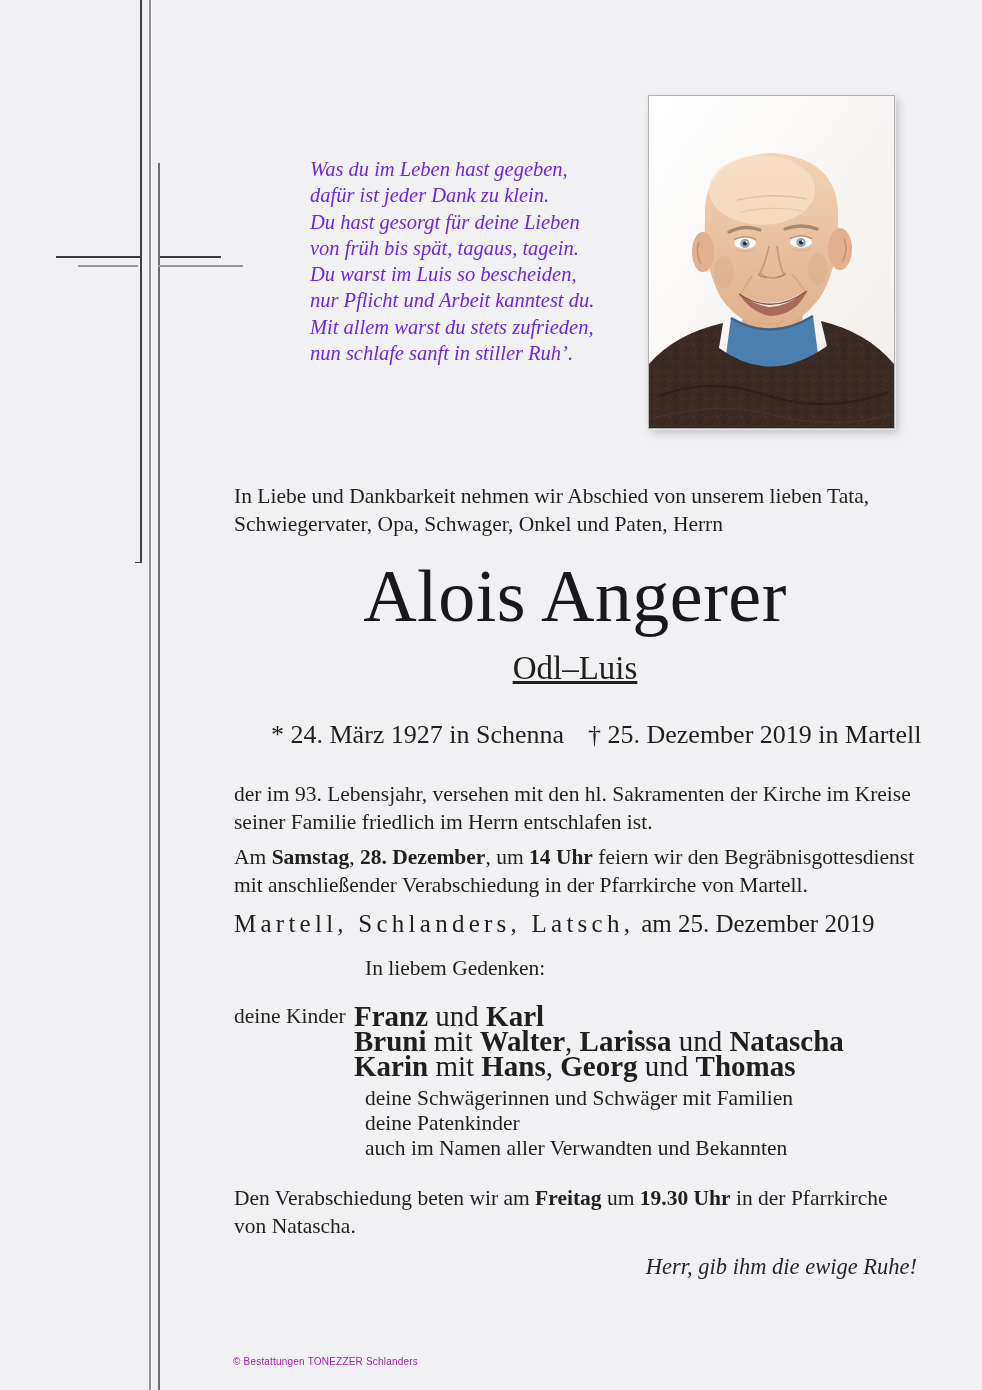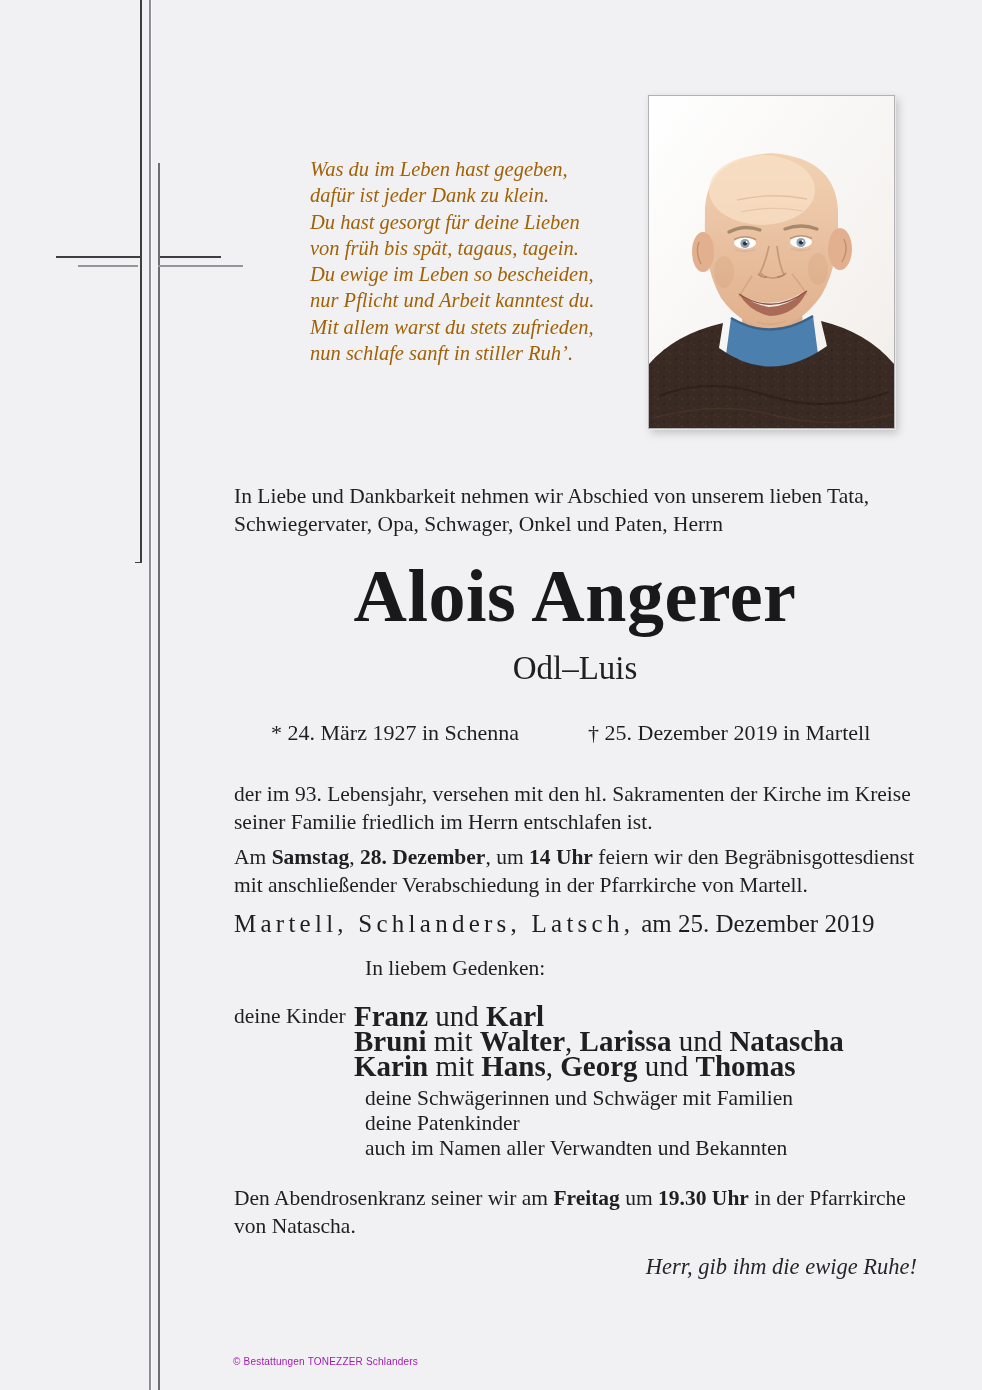--- a/index.html
+++ b/index.html
@@ -20,25 +20,25 @@
   .hline-lr{left:158px;top:265px;width:85px;height:2px;background:#96969a;}
   
   .photo{
     position:absolute;left:648px;top:95px;width:245px;height:332px;
     background:#fff;border:1px solid #b2b2b4;
     box-shadow:0 0 0 1px #e9e9eb, 3px 4px 8px rgba(50,50,60,.25);
   }
   .photo svg{display:block;width:100%;height:100%;}
   
   .abs{position:absolute;white-space:nowrap;}
-  .poem{left:310px;top:156px;font-style:italic;font-size:20.5px;line-height:26.3px;color:#a16207;}
+  .poem{left:310px;top:156px;font-style:italic;font-size:20.5px;line-height:26.3px;color:#6d28d9;}
   .intro{left:234px;top:482px;font-size:21.5px;line-height:28px;}
-  .name{left:233px;top:556px;width:684px;text-align:center;font-size:74px;line-height:80px;color:#19191c;letter-spacing:.5px;font-weight:bold;}
-  .nickname{left:233px;top:650px;width:684px;text-align:center;font-size:33px;}
-  .dates{left:0;top:720px;width:931px;height:30px;font-size:22px;text-decoration:underline;}
+  .name{left:233px;top:556px;width:684px;text-align:center;font-size:74px;line-height:80px;color:#19191c;letter-spacing:.5px;}
+  .nickname{left:233px;top:650px;width:684px;text-align:center;font-size:33px;text-decoration:underline;}
+  .dates{left:0;top:720px;width:931px;height:30px;font-size:26px;text-decoration:underline;}
   .dates .birth{position:absolute;left:271px;top:0;}
   .dates .death{position:absolute;left:588px;top:0;}
   .notice{left:234px;top:780px;font-size:21.5px;line-height:28px;}
   .funeral{left:234px;top:843px;font-size:21.5px;line-height:28px;}
   .dateline{left:234px;top:910px;font-size:25px;}
   .dateline .places{letter-spacing:.17em;}
   .dateline .datepart{margin-left:7px;}
   .gedenken{left:365px;top:956px;font-size:21.5px;}
   .children-label{left:234px;top:1004px;font-size:21.5px;}
   .children-lines{left:354px;top:1004px;font-size:29px;line-height:25px;font-family:Liberation Serif, serif;}
@@ -136,21 +136,21 @@
     <ellipse cx="75" cy="176" rx="10" ry="16" fill="#c68f67" opacity="0.18"></ellipse>
     <ellipse cx="169" cy="173" rx="10" ry="16" fill="#c68f67" opacity="0.18"></ellipse>
   </svg>
 </div>
 
 <div class="abs poem">
   <div>Was du im Leben hast gegeben,</div>
   <div>dafür ist jeder Dank zu klein.</div>
   <div>Du hast gesorgt für deine Lieben</div>
   <div>von früh bis spät, tagaus, tagein.</div>
-  <div>Du ewige im Leben so bescheiden,</div>
+  <div>Du warst im Luis so bescheiden,</div>
   <div>nur Pflicht und Arbeit kanntest du.</div>
   <div>Mit allem warst du stets zufrieden,</div>
   <div>nun schlafe sanft in stiller Ruh’.</div>
 </div>
 
 <div class="abs intro">
   <div>In Liebe und Dankbarkeit nehmen wir Abschied von unserem lieben Tata,</div>
   <div>Schwiegervater, Opa, Schwager, Onkel und Paten, Herrn</div>
 </div>
 
@@ -183,19 +183,19 @@
   <div><b>Bruni</b><span> mit </span><b>Walter</b><span>, </span><b>Larissa</b><span> und </span><b>Natascha</b></div>
   <div><b>Karin</b><span> mit </span><b>Hans</b><span>, </span><b>Georg</b><span> und </span><b>Thomas</b></div>
 </div>
 <div class="abs mourners">
   <div>deine Schwägerinnen und Schwäger mit Familien</div>
   <div>deine Patenkinder</div>
   <div>auch im Namen aller Verwandten und Bekannten</div>
 </div>
 
 <div class="abs rosary">
-  <div><span>Den Abendrosenkranz seiner wir am </span><b>Freitag</b><span> um </span><b>19.30 Uhr</b><span> in der Pfarrkirche</span></div>
+  <div><span>Den Verabschiedung beten wir am </span><b>Freitag</b><span> um </span><b>19.30 Uhr</b><span> in der Pfarrkirche</span></div>
   <div><span>von Natascha.</span></div>
 </div>
 
 <div class="abs closing">Herr, gib ihm die ewige Ruhe!</div>
 
 <div class="abs footer">© Bestattungen TONEZZER Schlanders</div>
 
 </body></html>

